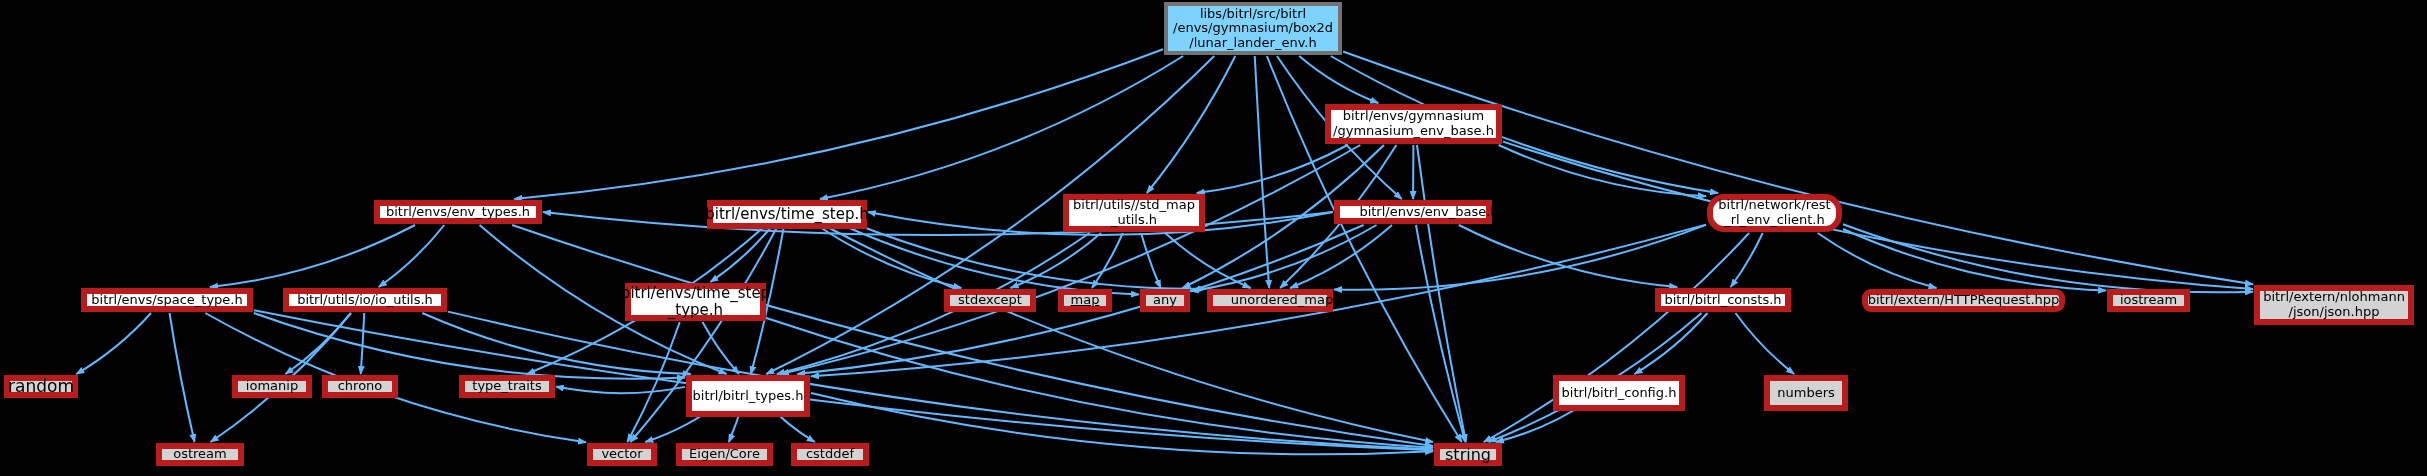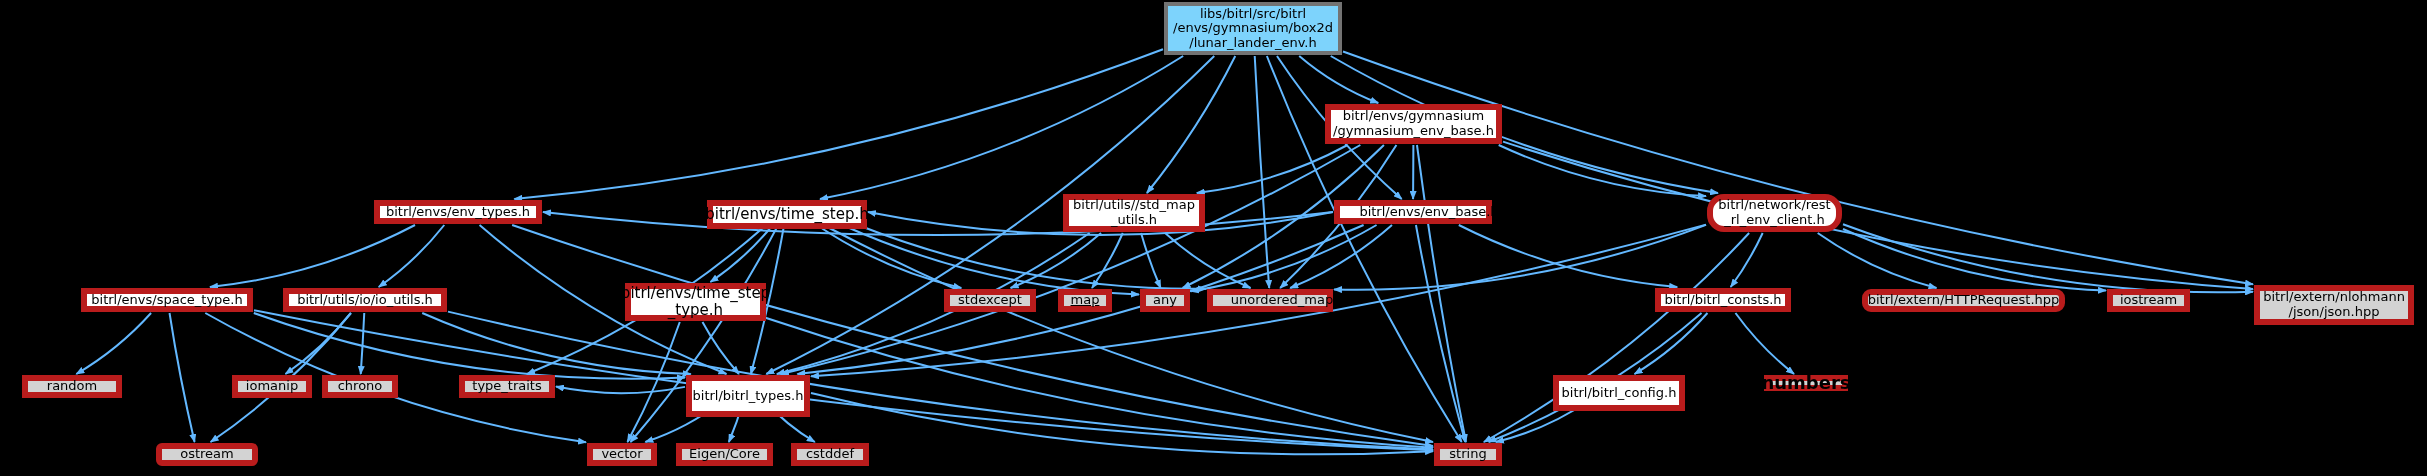--- a/index.html
+++ b/index.html
@@ -132,26 +132,26 @@
       <div class="node white" style="left: 283px; top: 288px; width: 164px; height: 24px; font-size: 13px;"><span class="nlbl">bitrl/utils/io/io_utils.h</span></div>
       <div class="node white" style="left: 618px; top: 283px; width: 141px; height: 38px; font-size: 15px; margin-left: 7px;"><span class="nlbl">bitrl/envs/time_step
 _type.h</span></div>
       <div class="node " style="left: 944px; top: 289px; width: 92px; height: 23px; font-size: 13px;"><span class="nlbl">stdexcept</span></div>
       <div class="node " style="left: 1058px; top: 289px; width: 54px; height: 23px; font-size: 13px; text-decoration: underline;"><span class="nlbl">map</span></div>
       <div class="node " style="left: 1140px; top: 289px; width: 50px; height: 23px; font-size: 13px;"><span class="nlbl">any</span></div>
       <div class="node " style="left: 1207px; top: 289px; width: 126px; height: 23px; font-size: 13px; padding-left: 24px;"><span class="nlbl">unordered_map</span></div>
       <div class="node white" style="left: 1655px; top: 288px; width: 136px; height: 24px; font-size: 13px;"><span class="nlbl">bitrl/bitrl_consts.h</span></div>
       <div class="node " style="left: 1862px; top: 289px; width: 203px; height: 23px; font-size: 13px; border-radius: 9px;"><span class="nlbl">bitrl/extern/HTTPRequest.hpp</span></div>
       <div class="node " style="left: 2107px; top: 289px; width: 83px; height: 23px; font-size: 13px;"><span class="nlbl">iostream</span></div>
-      <div class="node " style="left: 22px; top: 375px; width: 100px; height: 23px; font-size: 13px;"><span class="nlbl">random</span></div>
+      <div class="node " style="left: 4px; top: 375px; width: 74px; height: 23px; font-size: 17px;"><span class="nlbl">random</span></div>
       <div class="node " style="left: 232px; top: 375px; width: 80px; height: 23px; font-size: 13px;"><span class="nlbl">iomanip</span></div>
       <div class="node " style="left: 322px; top: 375px; width: 76px; height: 23px; font-size: 13px;"><span class="nlbl">chrono</span></div>
       <div class="node " style="left: 459px; top: 375px; width: 96px; height: 23px; font-size: 13px;"><span class="nlbl">type_traits</span></div>
       <div class="node white" style="left: 686px; top: 375px; width: 124px; height: 42px; font-size: 13px;"><span class="nlbl">bitrl/bitrl_types.h</span></div>
       <div class="node white" style="left: 1553px; top: 375px; width: 132px; height: 36px; font-size: 13px;"><span class="nlbl">bitrl/bitrl_config.h</span></div>
-      <div class="node " style="left: 1764px; top: 375px; width: 84px; height: 16px; font-size: 18px; font-weight: bold;"><span class="nlbl">numbers</span></div>
-      <div class="node " style="left: 156px; top: 443px; width: 102px; height: 23px; font-size: 13px; border-radius: 6px;"><span class="nlbl">ostream</span></div>
+      <div class="node " style="left: 1764px; top: 375px; width: 84px; height: 36px; font-size: 13px;"><span class="nlbl">numbers</span></div>
+      <div class="node " style="left: 156px; top: 443px; width: 88px; height: 23px; font-size: 13px;"><span class="nlbl">ostream</span></div>
       <div class="node " style="left: 587px; top: 443px; width: 70px; height: 23px; font-size: 13px;"><span class="nlbl">vector</span></div>
       <div class="node " style="left: 676px; top: 443px; width: 97px; height: 23px; font-size: 13px;"><span class="nlbl">Eigen/Core</span></div>
       <div class="node " style="left: 791px; top: 443px; width: 78px; height: 23px; font-size: 13px;"><span class="nlbl">cstddef</span></div>
-      <div class="node " style="left: 1434px; top: 443px; width: 68px; height: 23px; font-size: 13px;"><span class="nlbl">string</span></div>
+      <div class="node " style="left: 1434px; top: 443px; width: 68px; height: 23px; font-size: 16px;"><span class="nlbl">string</span></div>
     </div>
 </div>
 
 </body></html>

